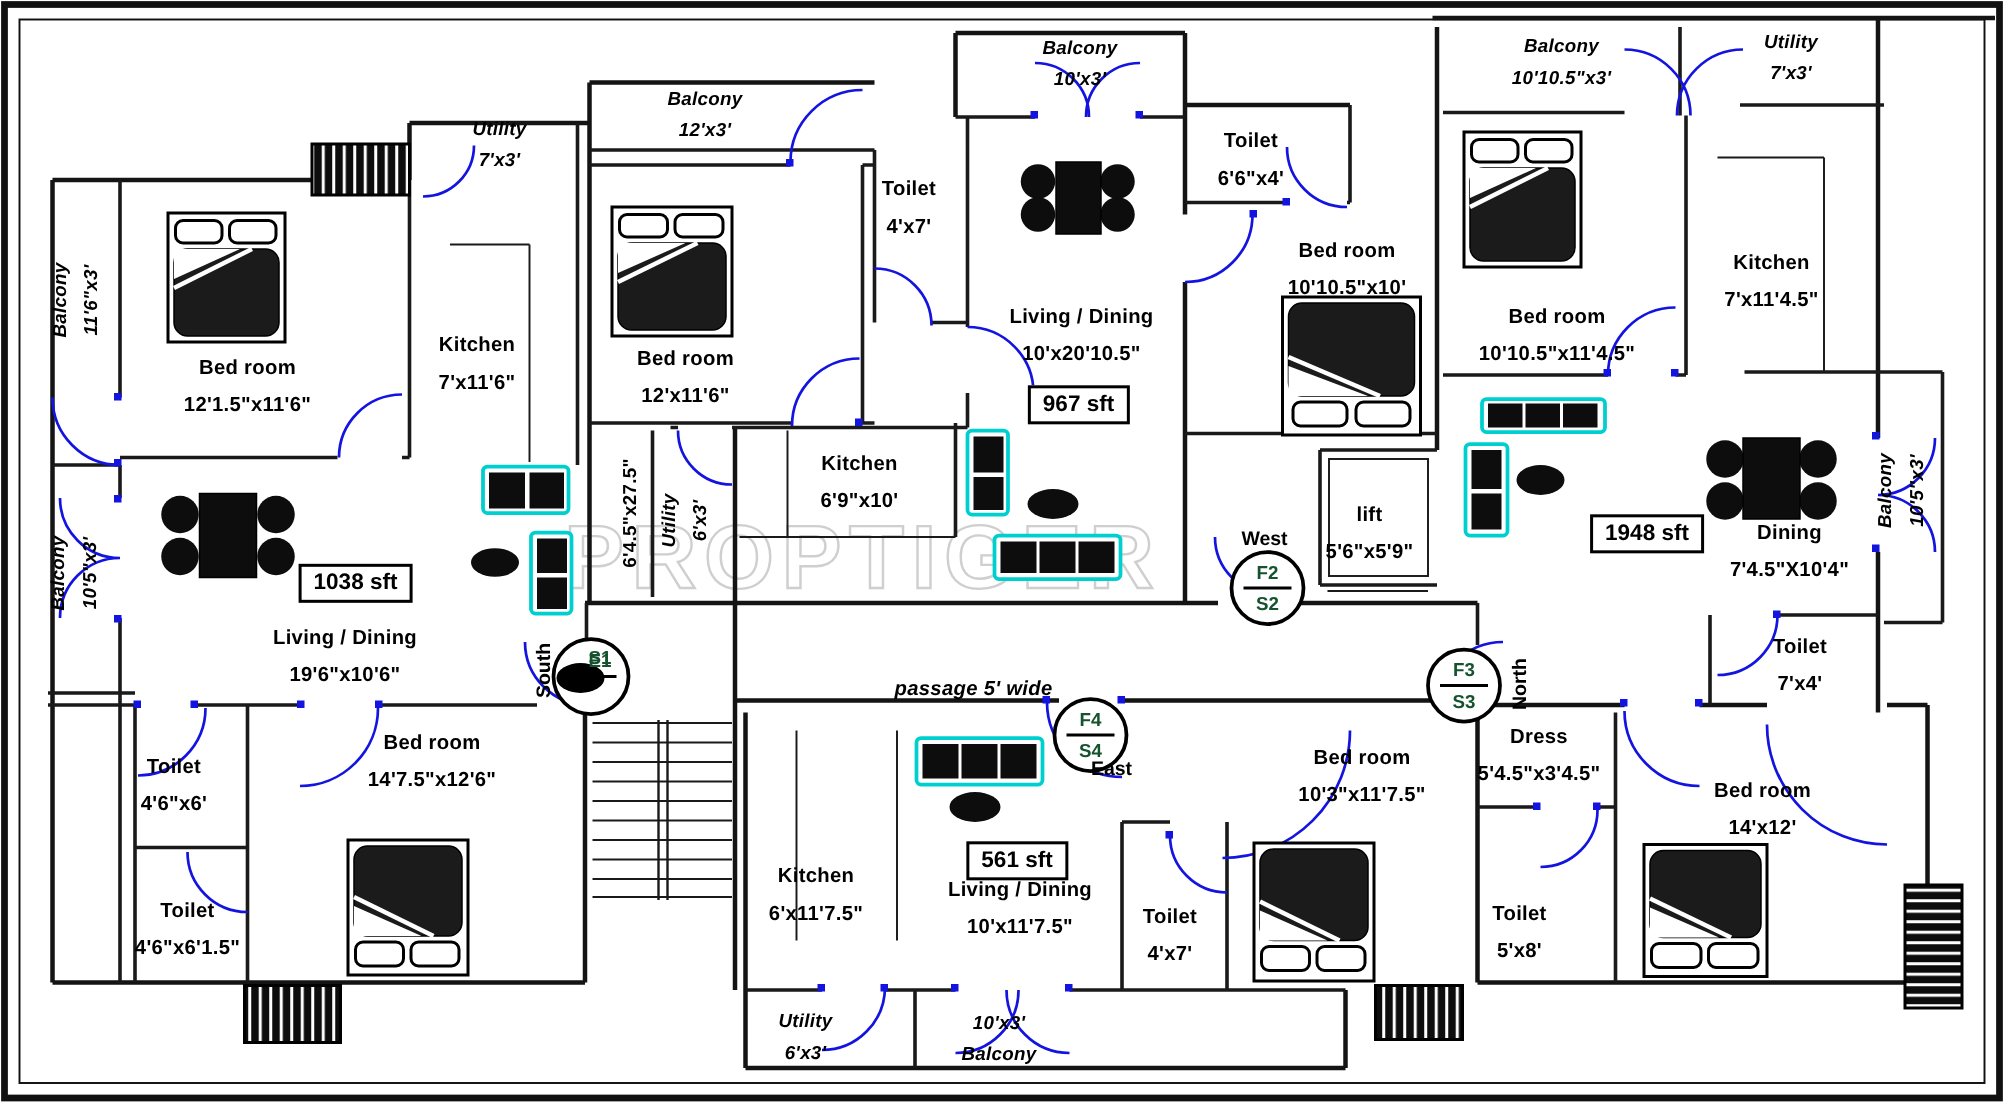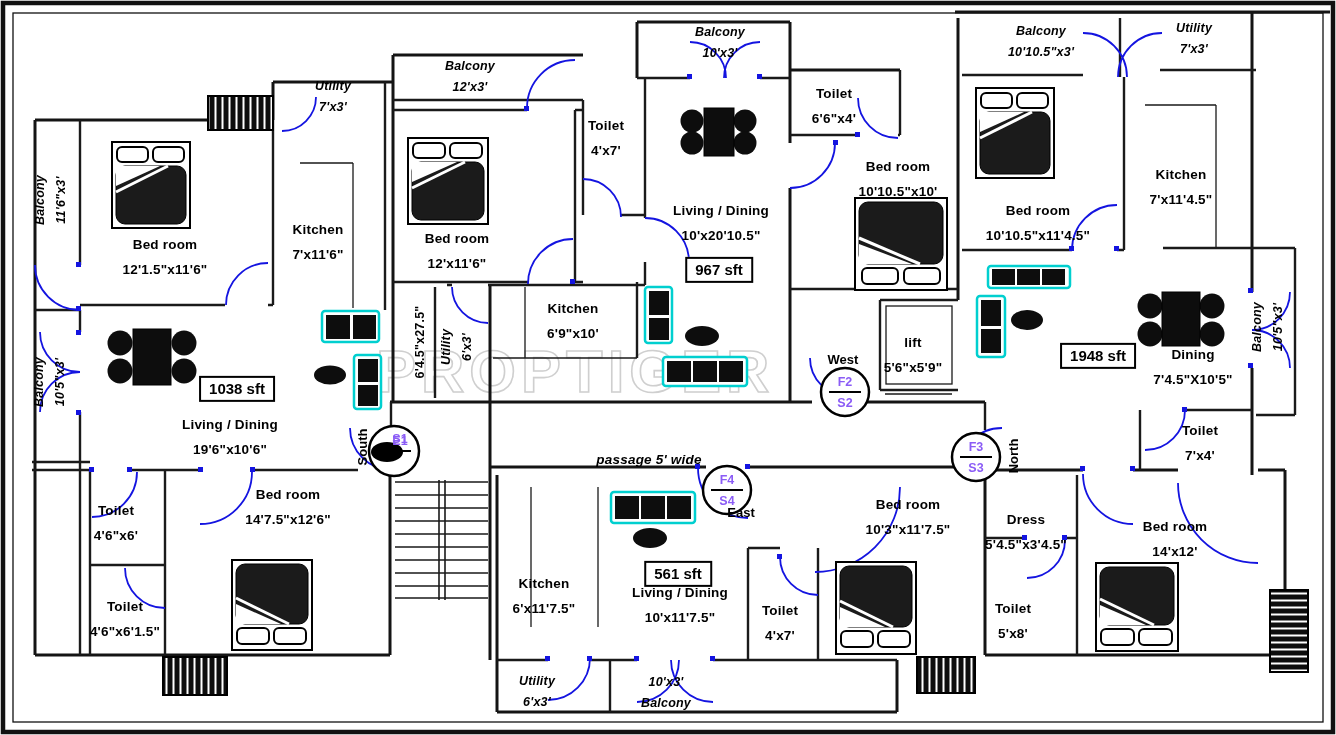--- a/index.html
+++ b/index.html
@@ -7,21 +7,21 @@
         font-family:"Liberation Sans",sans-serif;}
   #plan svg{position:absolute;left:0;top:0;}
   .lbl{position:absolute;transform:translate(-50%,-50%);color:#000;text-align:center;
        white-space:pre-line;font:700 13.5px/1.85 "Liberation Sans",sans-serif;letter-spacing:.2px;}
   .sm{font-size:12.5px;line-height:1.7;}
   .it{font-style:italic;}
   .vert{transform:translate(-50%,-50%) rotate(-90deg);}
   .one{line-height:1.1;}
   .area{position:absolute;transform:translate(-50%,-50%);border:2.5px solid #000;background:#fff;
         padding:1px 8px;font:700 15px/1.35 "Liberation Sans",sans-serif;color:#000;white-space:nowrap;}
-  .mk{position:absolute;transform:translate(-50%,-50%);font:700 12.5px/1 "Liberation Sans",sans-serif;color:#8b5cf6;}
+  .mk{position:absolute;transform:translate(-50%,-50%);font:700 12.5px/1 "Liberation Sans",sans-serif;color:#14532d;}
   .dir{position:absolute;transform:translate(-50%,-50%);font:700 13px/1 "Liberation Sans",sans-serif;color:#000;}
   .dirv{transform:translate(-50%,-50%) rotate(-90deg);}
 </style>
 </head>
 <body>
 
 <div id="plan">
 <svg width="1336" height="735" viewBox="0 0 1336 735">
   <defs>
     <pattern id="vs" width="7" height="8" patternUnits="userSpaceOnUse">
@@ -332,26 +332,26 @@
   <div class="lbl sm it" style="left:1041px;top:42px">Balcony
 10'10.5"x3'</div>
   <div class="lbl sm it" style="left:1194px;top:39px">Utility
 7'x3'</div>
   <div class="lbl" style="left:1038px;top:224px">Bed room
 10'10.5"x11'4.5"</div>
   <div class="lbl" style="left:1181px;top:188px">Kitchen
 7'x11'4.5"</div>
   <div class="area" style="left:1098px;top:356px">1948 sft</div>
   <div class="lbl" style="left:1193px;top:368px">Dining
-7'4.5"X10'5"</div>
+7'4.5"X10'4"</div>
   <div class="lbl sm it vert" style="left:1268px;top:327px">Balcony
 10'5"x3'</div>
   <div class="lbl" style="left:1200px;top:444px">Toilet
 7'x4'</div>
-  <div class="lbl" style="left:1026px;top:533px">Dress
+  <div class="lbl" style="left:1026px;top:504px">Dress
 5'4.5"x3'4.5"</div>
   <div class="lbl" style="left:1013px;top:622px">Toilet
 5'x8'</div>
   <div class="lbl" style="left:1175px;top:540px">Bed room
 14'x12'</div>
 
   <div class="lbl" style="left:908px;top:518px">Bed room
 10'3"x11'7.5"</div>
   <div class="lbl" style="left:544px;top:597px">Kitchen
 6'x11'7.5"</div>

